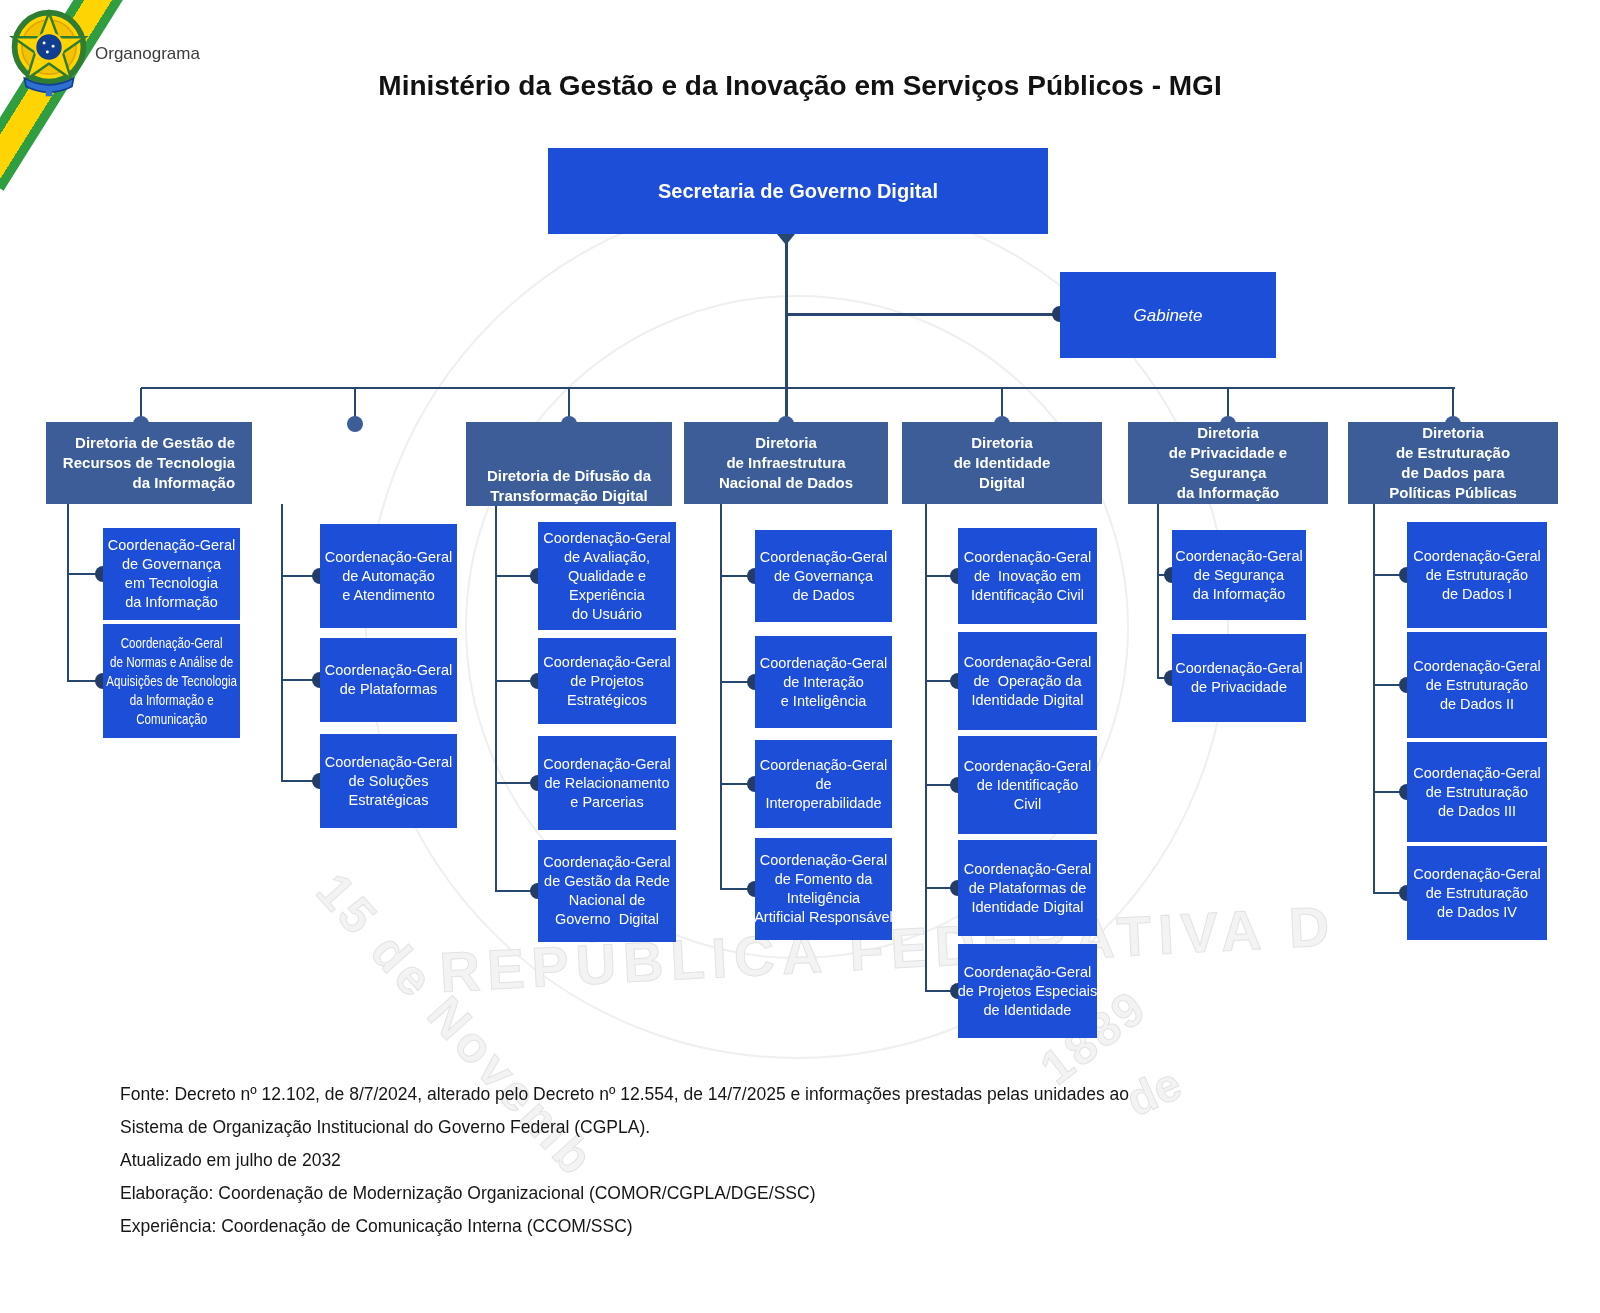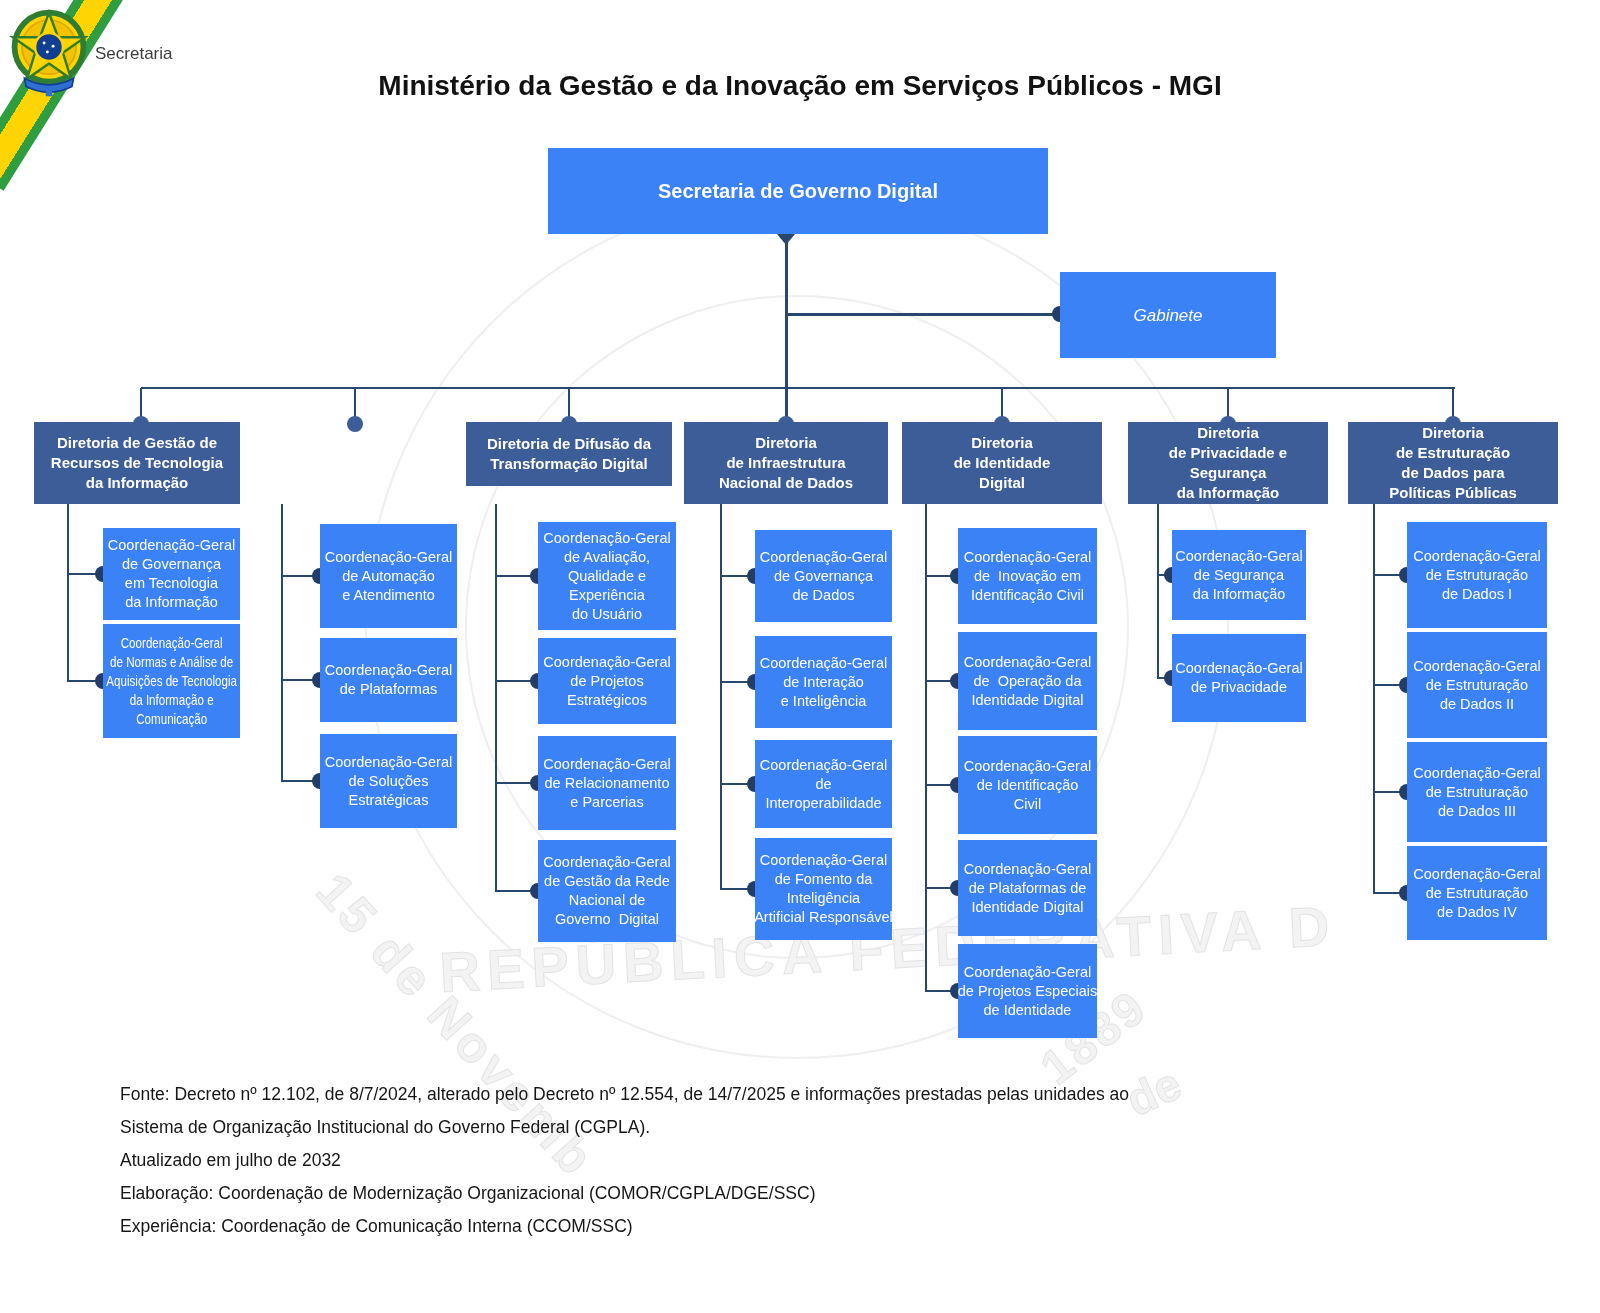--- a/index.html
+++ b/index.html
@@ -15,21 +15,21 @@
   .ribbon{position:absolute;left:-80px;top:40px;width:280px;height:42px;
           background:linear-gradient(to bottom,#2e9e41 0 22%,#ffd400 22% 78%,#2e9e41 78% 100%);
           transform:rotate(-58deg);}
   .emblem{position:absolute;left:8px;top:6px;}
   .logo-caption{position:absolute;left:95px;top:44px;font-size:17px;color:#3d3d3d;z-index:2;}
   .title{position:absolute;left:0;top:70px;width:1600px;text-align:center;font-size:28px;
          font-weight:bold;color:#121212;z-index:2;}
   
   .node{position:absolute;display:flex;align-items:center;justify-content:center;
         color:#ffffff;text-align:center;z-index:2;}
-  .box-dark{background:#3b82f6;}
+  .box-dark{background:#1d4ed8;}
   .box-med{background:#3d5d98;}
   .lbl{white-space:pre;line-height:19px;}
   .root-lbl{font-size:20px;font-weight:bold;line-height:24px;}
   .gab-lbl{font-size:17px;font-style:italic;}
   .dir-lbl{font-size:15px;font-weight:bold;line-height:20px;}
   .child-lbl{font-size:14.5px;}
   .condensed{display:block;transform:scaleX(0.8);}
   
   .cline{position:absolute;background:#27476e;z-index:1;}
   .dot{position:absolute;width:16px;height:16px;border-radius:50%;z-index:1;}
@@ -63,21 +63,21 @@
       <circle cx="50" cy="50" r="33" fill="#f4c300" stroke="#e3a400" stroke-width="2"></circle>
       <polygon points="50,8 61,38 94,38 67,57 77,89 50,70 23,89 33,57 6,38 39,38" fill="#ffd400" stroke="#2e7d32" stroke-width="3"></polygon>
       <circle cx="50" cy="50" r="17" fill="#103e93" stroke="#ffd400" stroke-width="3"></circle>
       <circle cx="44" cy="45" r="1.8" fill="#ffffff"></circle>
       <circle cx="55" cy="49" r="1.8" fill="#ffffff"></circle>
       <circle cx="48" cy="56" r="1.8" fill="#ffffff"></circle>
       <path d="M20 88 Q50 104 80 88 L78 98 Q50 112 22 98 Z" fill="#2f6fd0" stroke="#103e93" stroke-width="2"></path>
       <rect x="46" y="98" width="8" height="12" fill="#2f6fd0"></rect>
     </svg>
   </div>
-  <div class="logo-caption">Secretaria</div>
+  <div class="logo-caption">Organograma</div>
   <div class="title">Ministério da Gestão e da Inovação em Serviços Públicos - MGI</div>
 
   <div class="node box-dark" style="left:548px;top:148px;width:500px;height:86px;">
     <span class="lbl root-lbl">Secretaria de Governo Digital</span>
   </div>
   <div class="tri" style="left:777px;top:234px;"></div>
   <div class="cline" style="left:785px;top:234px;width:3px;height:156px;"></div>
 
   <div class="cline" style="left:786px;top:313px;width:274px;height:3px;"></div>
   <div class="dot dot-dark" style="left:1052px;top:306px;"></div>
@@ -94,26 +94,26 @@
   <div class="cline" style="left:1227px;top:388px;width:2px;height:34px;"></div>
   <div class="cline" style="left:1452px;top:388px;width:2px;height:34px;"></div>
   <div class="dot dot-med" style="left:133px;top:416px;"></div>
   <div class="dot dot-med" style="left:347px;top:416px;"></div>
   <div class="dot dot-med" style="left:561px;top:416px;"></div>
   <div class="dot dot-med" style="left:778px;top:416px;"></div>
   <div class="dot dot-med" style="left:994px;top:416px;"></div>
   <div class="dot dot-med" style="left:1220px;top:416px;"></div>
   <div class="dot dot-med" style="left:1445px;top:416px;"></div>
 
-  <div class="node box-med" style="left:34px;top:422px;width:206px;height:82px;">
+  <div class="node box-med" style="left:46px;top:422px;width:206px;height:82px;text-align:right;">
     <span class="lbl dir-lbl">Diretoria de Gestão de
 Recursos de Tecnologia
 da Informação</span>
   </div>
-  <div class="node box-med" style="left:466px;top:422px;width:206px;height:64px;">
+  <div class="node box-med" style="left:466px;top:422px;width:206px;height:84px;align-items:flex-end;">
     <span class="lbl dir-lbl">Diretoria de Difusão da
 Transformação Digital</span>
   </div>
   <div class="node box-med" style="left:684px;top:422px;width:204px;height:82px;">
     <span class="lbl dir-lbl">Diretoria
 de Infraestrutura
 Nacional de Dados</span>
   </div>
   <div class="node box-med" style="left:902px;top:422px;width:200px;height:82px;">
     <span class="lbl dir-lbl">Diretoria

